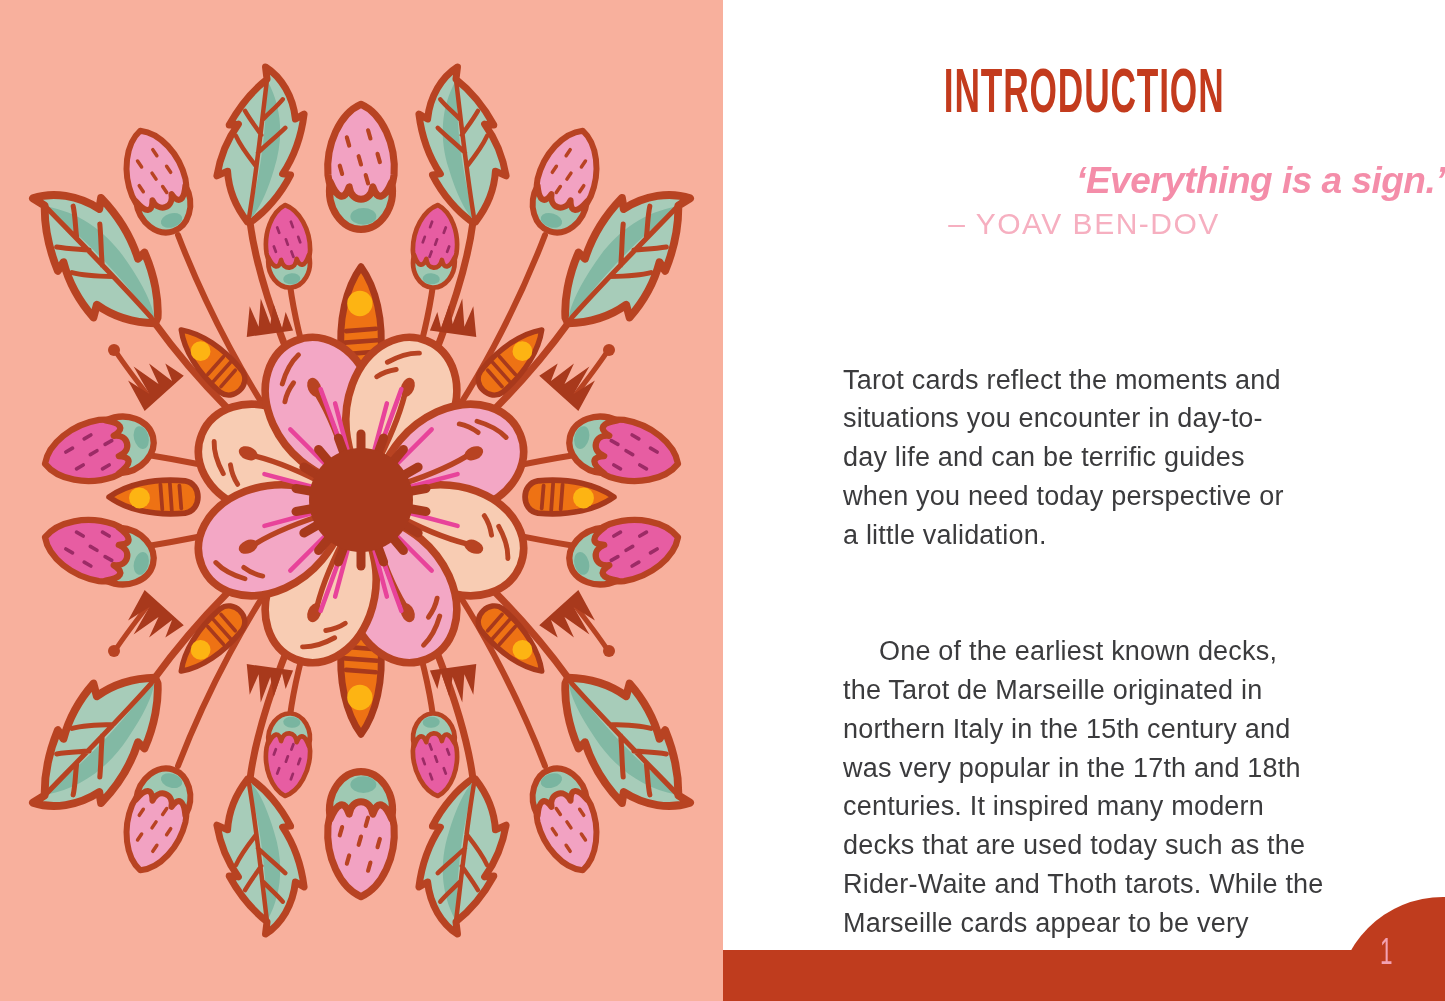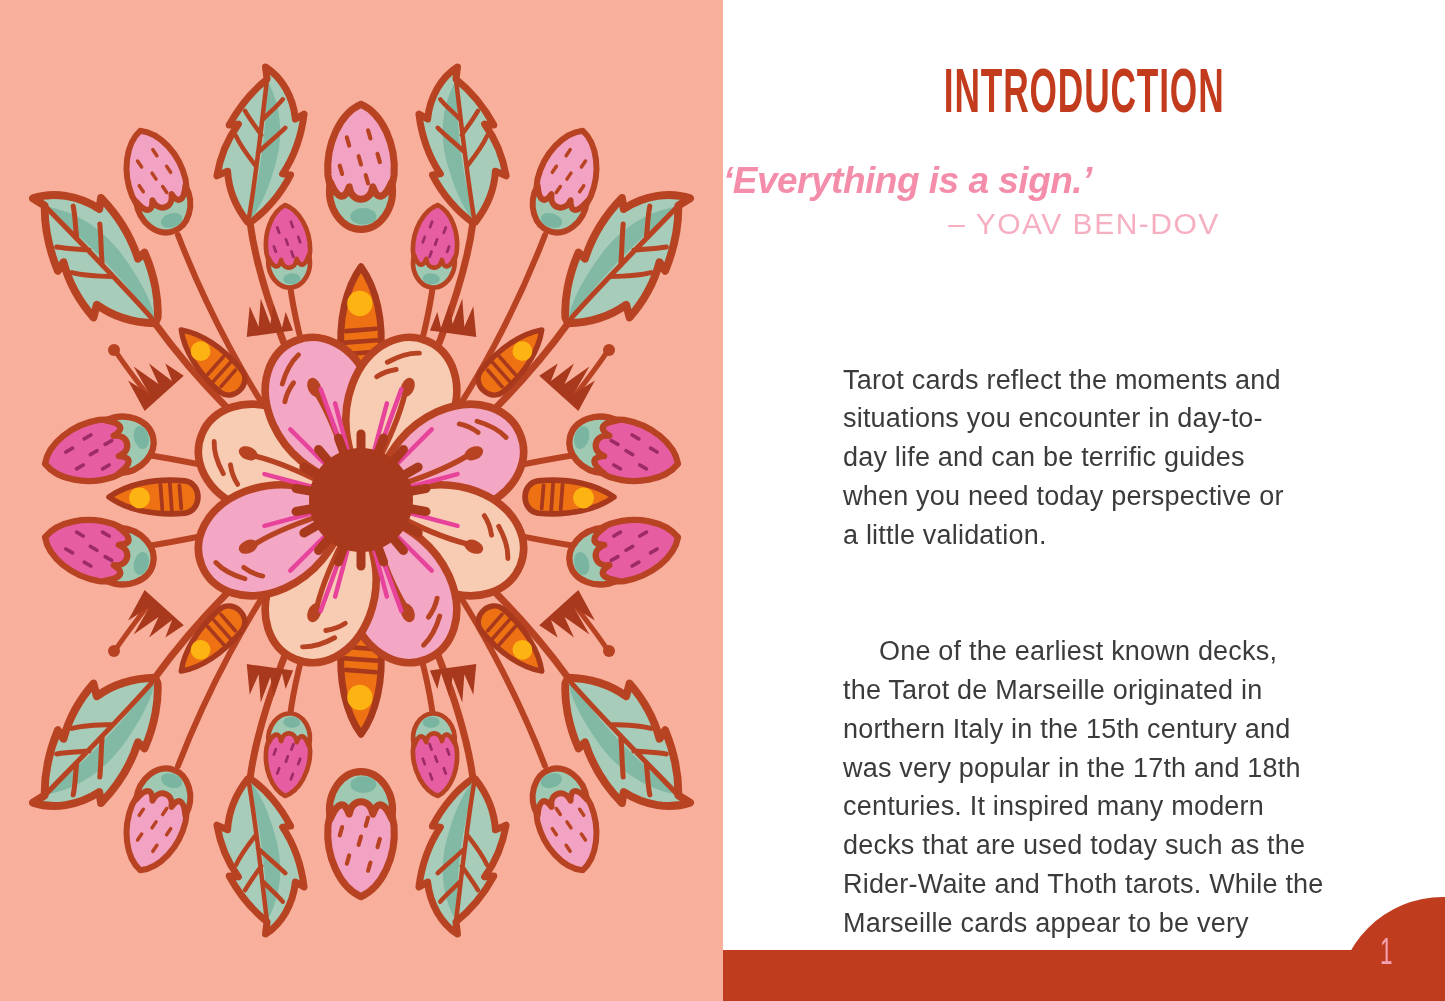--- a/index.html
+++ b/index.html
@@ -18,21 +18,21 @@
     position:absolute;left:723px;top:0;width:722px;height:1001px;
     background:#ffffff;overflow:hidden;
   }
   .pr-title{position:absolute;top:56px;left:0;width:100%;text-align:center;}
   .pr-title-inner{
     display:inline-block;font-weight:700;font-size:41px;letter-spacing:1px;
     color:#c33b1d;transform:scale(0.86,1.52);transform-origin:center top;
     font-family:"Liberation Sans",sans-serif;
   }
   .pr-quote{
-    position:absolute;top:160px;left:0;width:100%;text-align:left;
+    position:absolute;top:160px;left:0;width:100%;text-align:right;
     font-size:37px;font-weight:700;font-style:italic;color:#f48da9;
     letter-spacing:-0.5px;
   }
   .pr-attr{
     position:absolute;top:207px;left:0;width:100%;text-align:center;
     font-size:30px;font-weight:400;color:#f6afc0;letter-spacing:1.5px;
   }
   .pr-body{
     position:absolute;top:283px;left:120px;width:580px;
     font-size:27px;line-height:38.8px;color:#3b3b3d;letter-spacing:0.2px;

